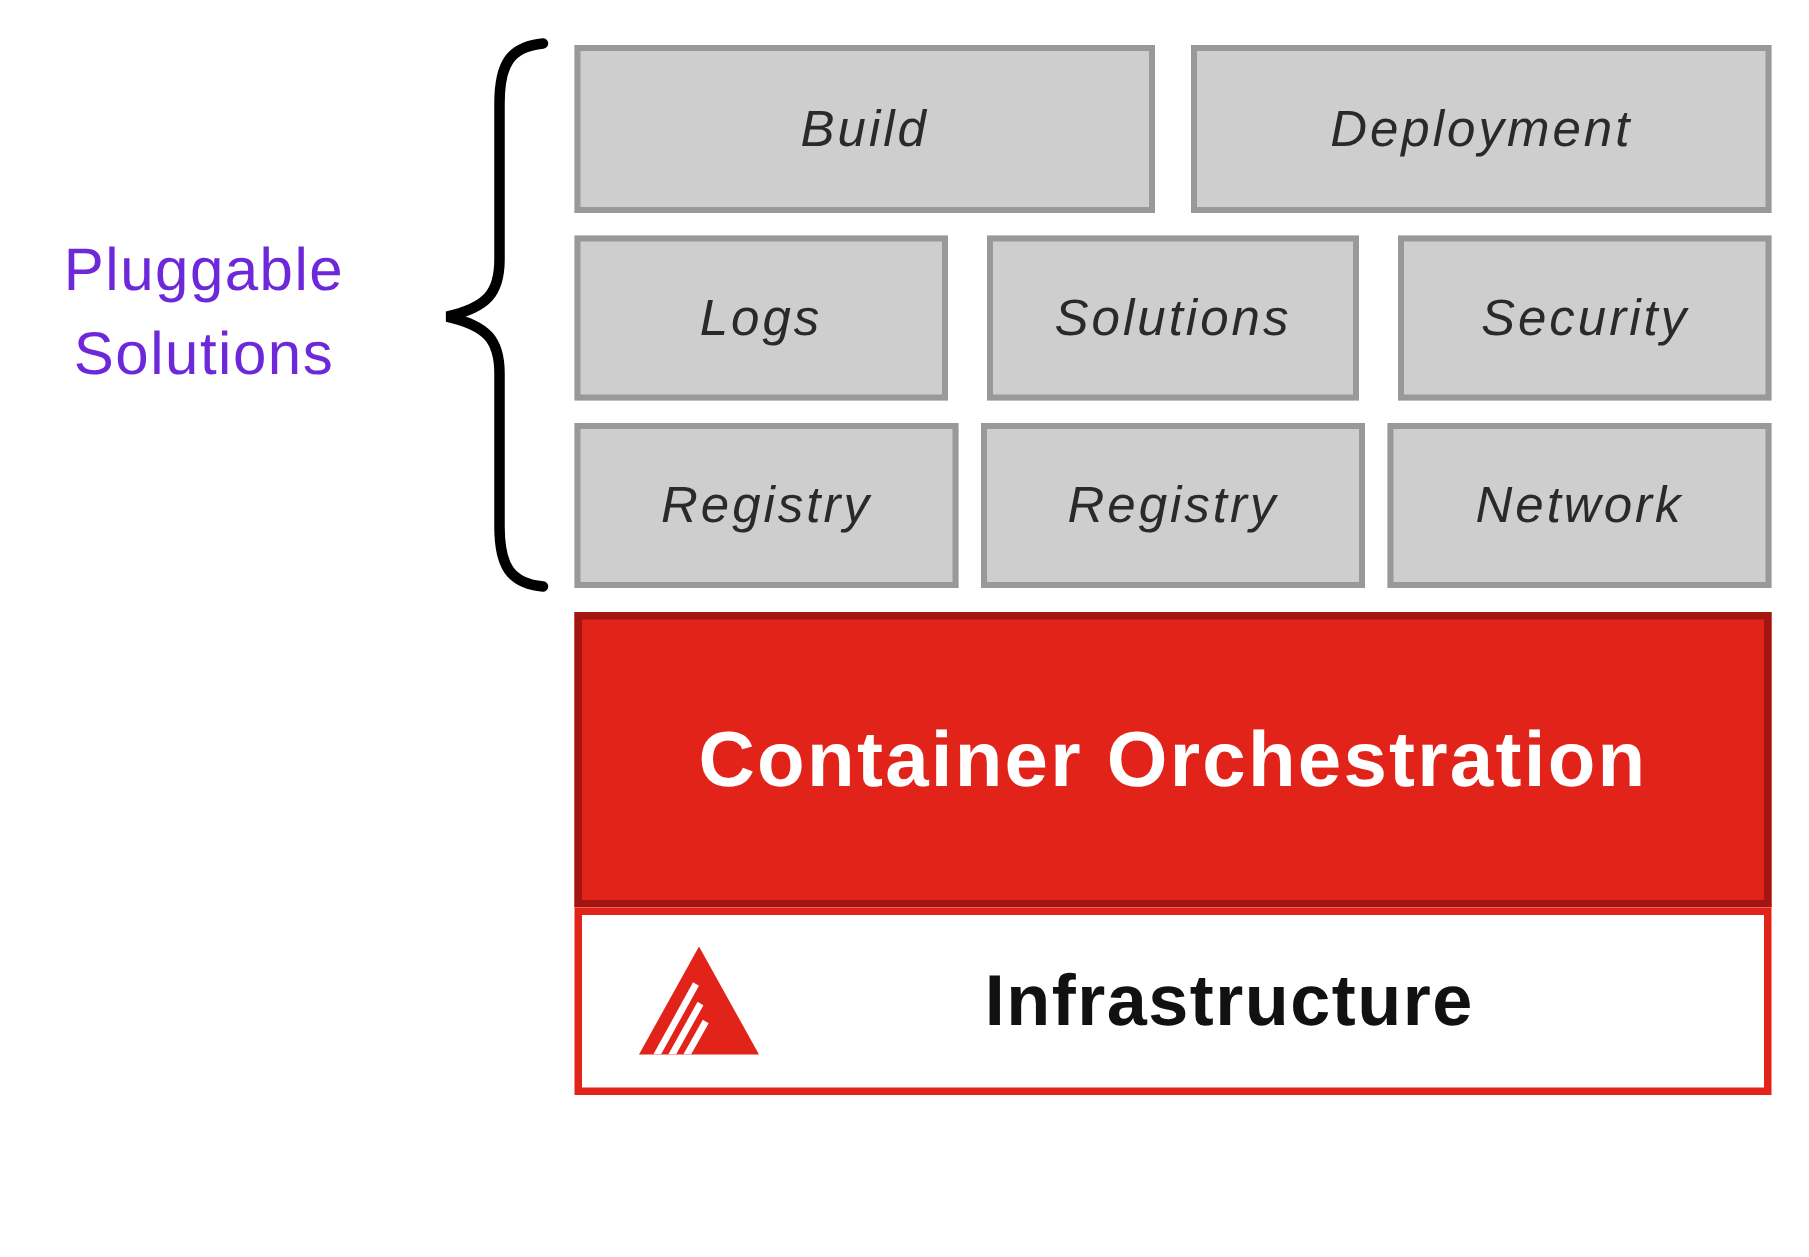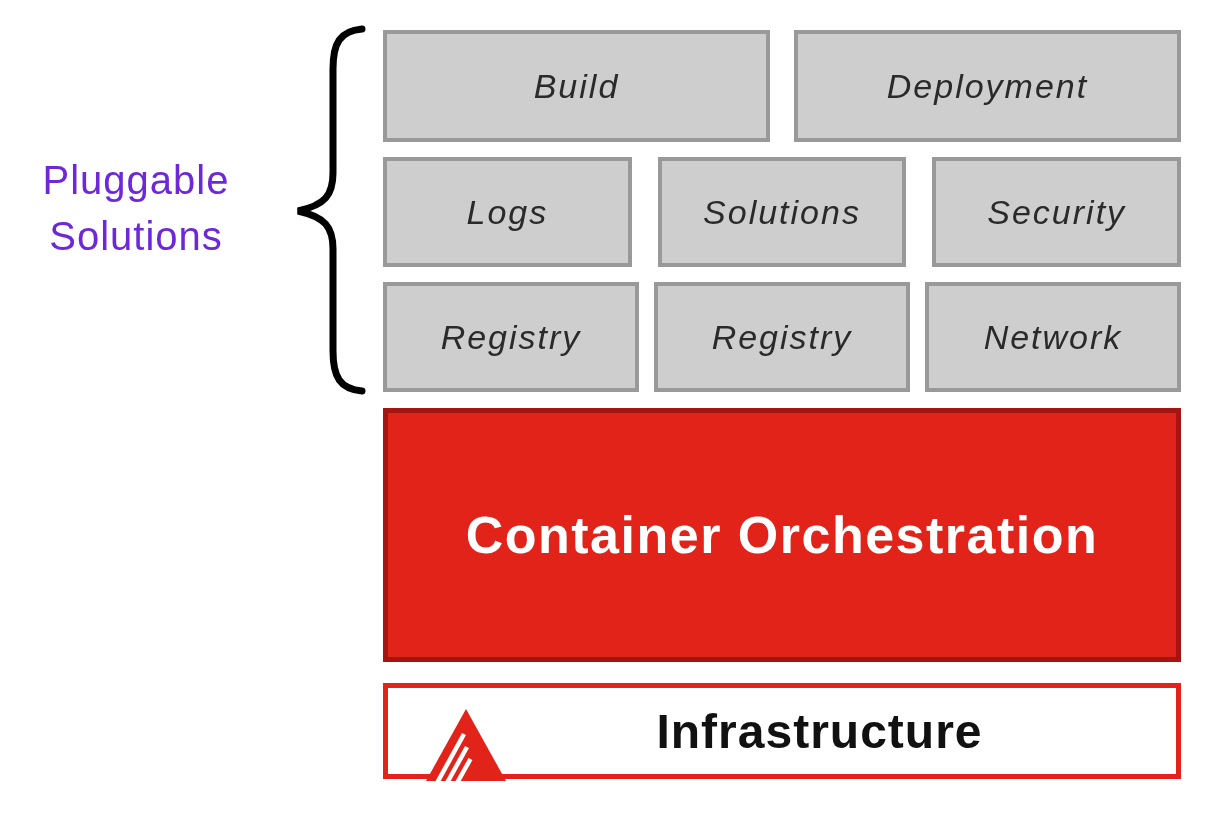--- a/index.html
+++ b/index.html
@@ -56,37 +56,36 @@
     align-items: center;
     justify-content: center;
     font-size: 34px;
     letter-spacing: 2px;
     color: #2a2a2a;
     font-style: italic;
   }
 
   .orchestration {
     box-sizing: border-box;
-    height: 254px;
-    margin-bottom: 21px;
+    height: 197px;
     background: var(--red-fill, #e2231a);
     border: 5px solid var(--red-border, #a21510);
     display: flex;
     align-items: center;
     justify-content: center;
     color: #ffffff;
     font-size: 52px;
     font-weight: 700;
     letter-spacing: 1.5px;
   }
 
   .infra {
     position: relative;
     box-sizing: border-box;
-    height: 96px;
+    height: 125px;
     background: #ffffff;
     border: 5px solid var(--red-fill, #e2231a);
     display: flex;
     align-items: center;
     justify-content: center;
   }
   .infra-label {
     padding-left: 75px;
     color: #111111;
     font-size: 48px;

